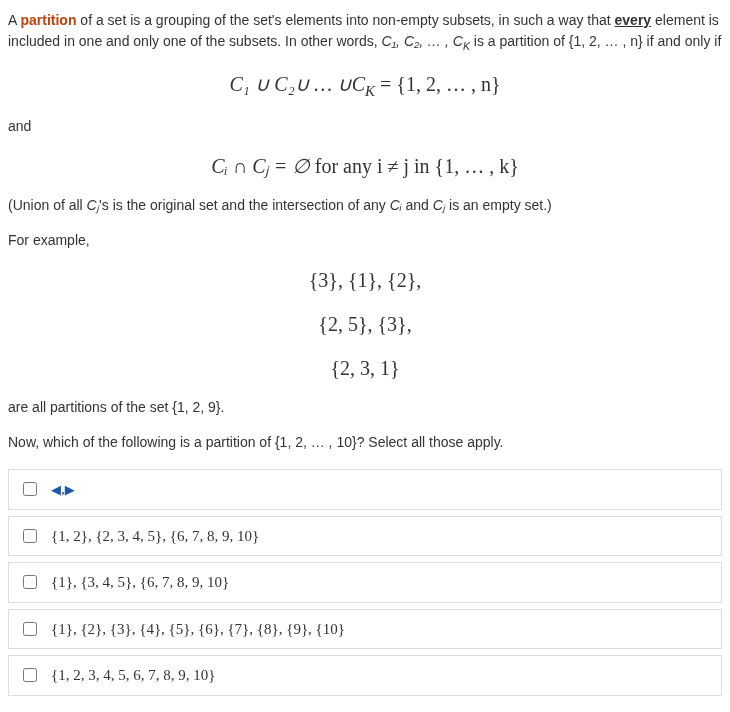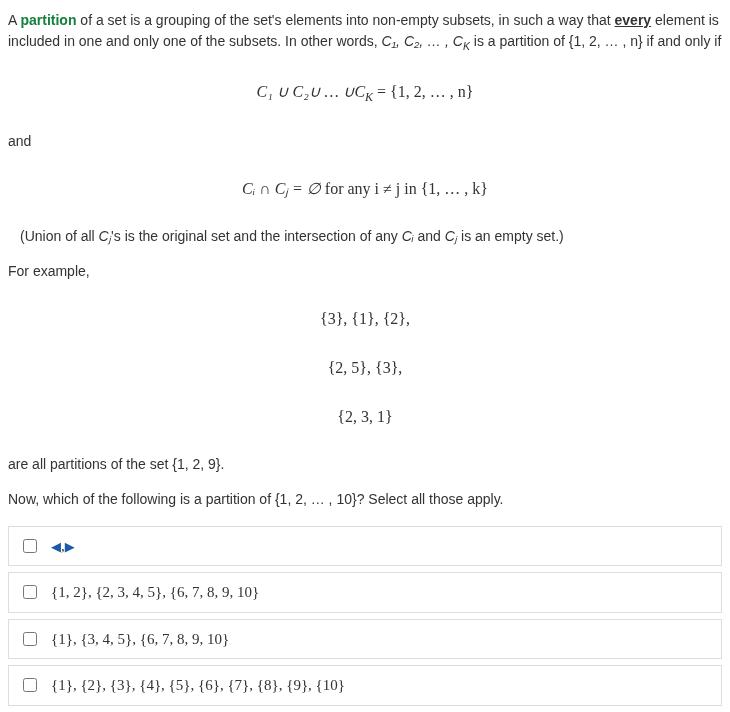--- a/index.html
+++ b/index.html
@@ -5,33 +5,33 @@
   body {
     font-family: Arial, Helvetica, sans-serif;
     font-size: 14px;
     color: #333;
     margin: 0;
     padding: 10px 8px;
     width: 714px;
     line-height: 1.5;
   }
   .intro { margin-bottom: 10px; }
-  .partition-word { color: #15803d; font-weight: bold; }
+  .partition-word { color: #c2410c; font-weight: bold; }
   .math { font-family: Liberation Sans, sans-serif; font-style: italic; }
   .math-upright { font-family: Liberation Sans, sans-serif; font-style: normal; }
   .display-math {
     text-align: center;
     font-family: "Times New Roman", Times, serif;
     font-style: italic;
-    font-size: 16px;
-    margin: 25px 0;
+    font-size: 20px;
+    margin: 14px 0;
   }
   .display-math .op { font-style: normal; }
   .para { margin: 14px 0; }
-  .note { margin: 10px 0 14px 12px; }
+  .note { margin: 10px 0 14px 0; }
   .options { margin-top: 16px; }
   .option {
     border: 1px solid #ddd;
     padding: 8px 10px;
     margin-bottom: 6px;
     display: flex;
     align-items: center;
     background: #fff;
   }
   .option input[type="checkbox"] {

